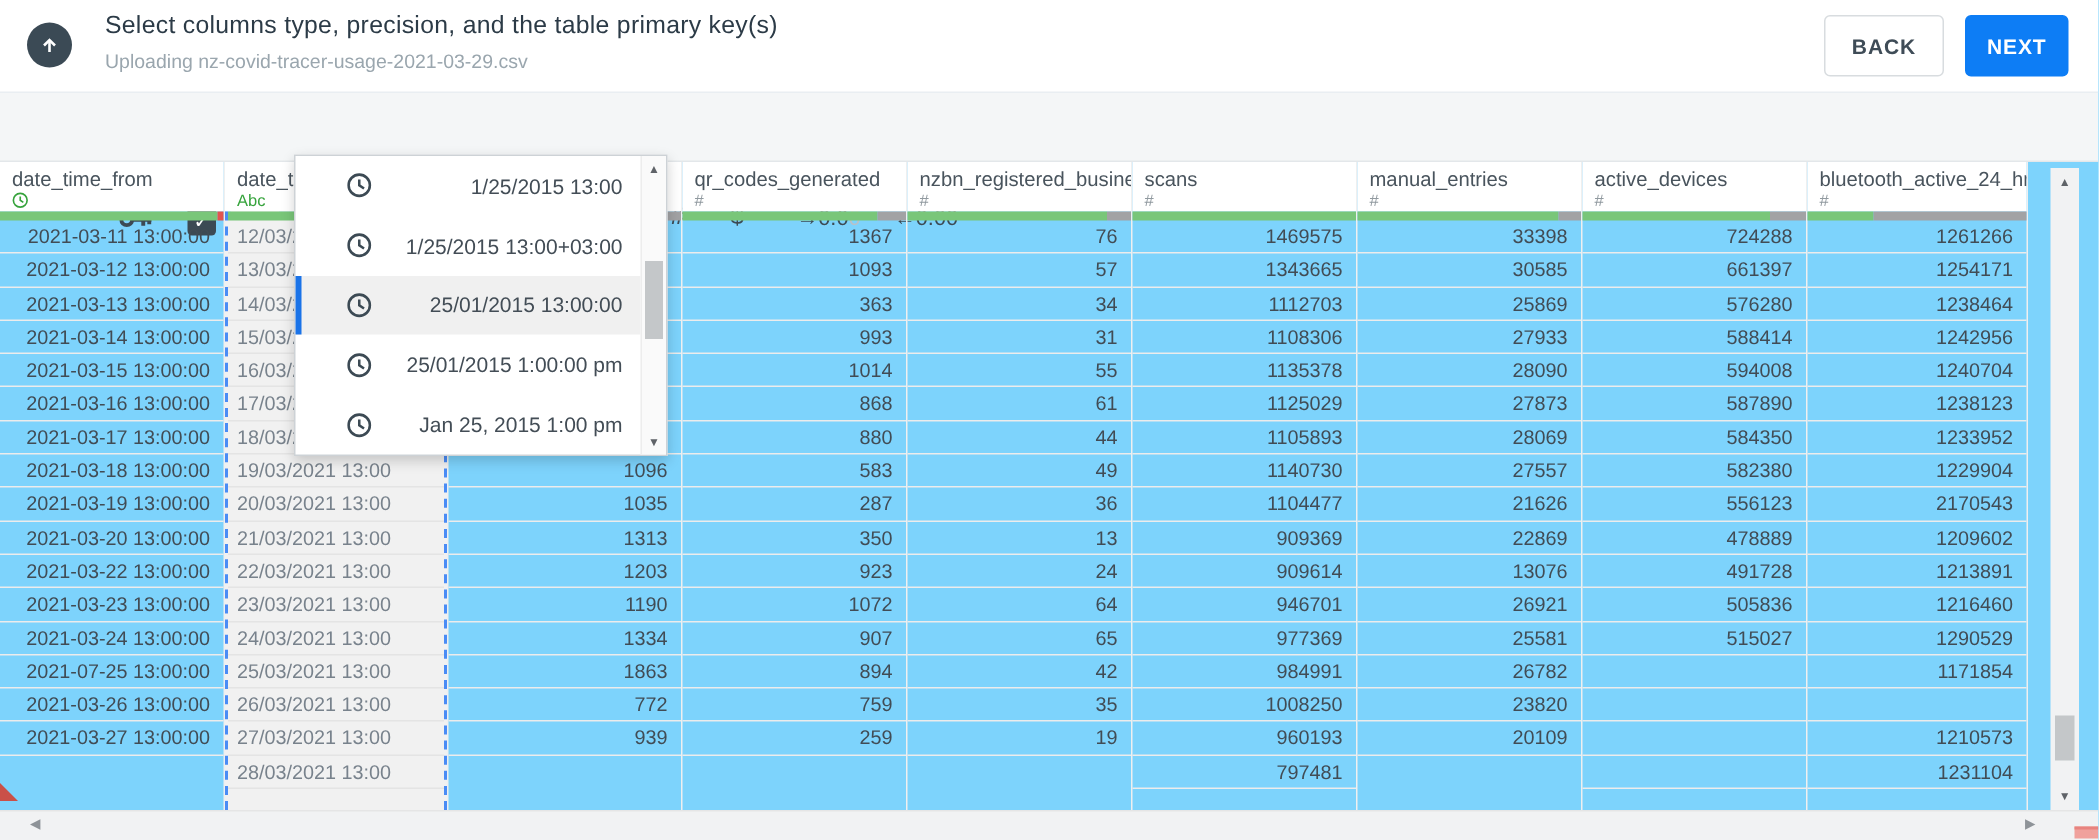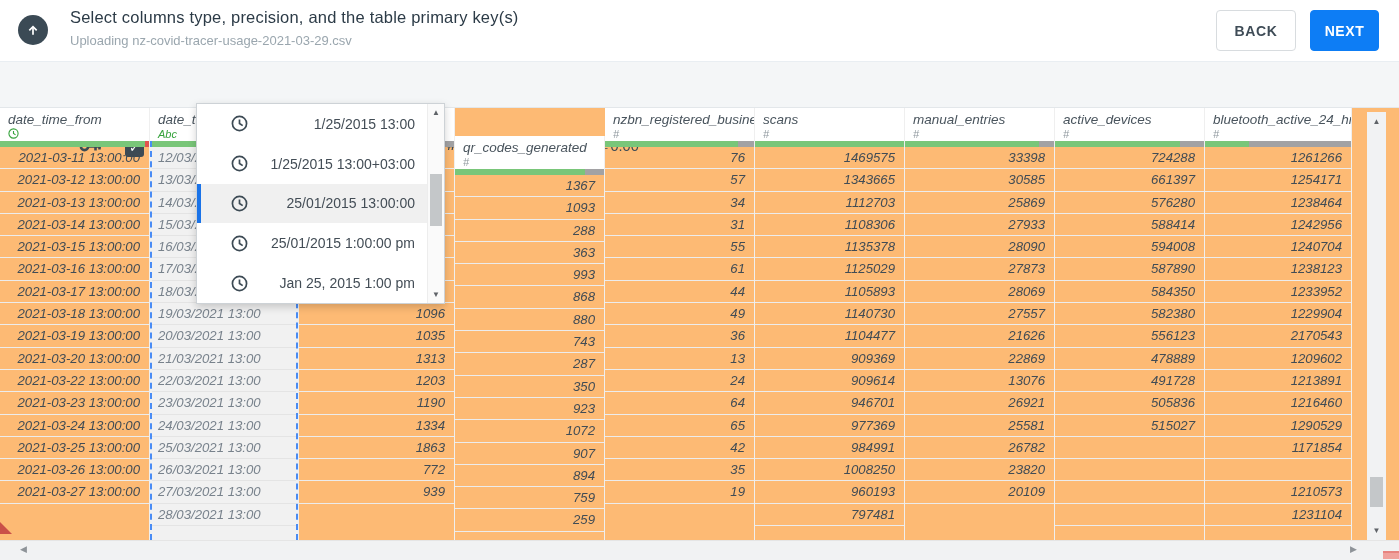--- a/index.html
+++ b/index.html
@@ -1,17 +1,17 @@
 <!DOCTYPE html>
 <html><head>
 <meta charset="utf-8">
 <style>
   * { margin:0; padding:0; box-sizing:border-box; }
   body { font-family:"Liberation Sans", sans-serif; background:#fff; }
-  .app { position:relative; width:1399px; height:560px; background:#fdba74; overflow:hidden; }
+  .app { position:relative; width:1399px; height:560px; background:#7dd3fc; overflow:hidden; }
 
   
   .top-header { position:absolute; top:0; left:0; width:100%; height:62px; background:#fff; border-bottom:1px solid #e9eef2; }
   .upload-badge { position:absolute; left:18px; top:15px; width:30px; height:30px; border-radius:50%; background:#3b4a55; color:#fff; display:flex; align-items:center; justify-content:center; }
   .page-title { position:absolute; left:70px; top:8px; font-size:16.5px; color:#2c3b47; letter-spacing:.2px; }
   .page-subtitle { position:absolute; left:70px; top:33px; font-size:13px; color:#9aa6ae; }
   .btn { position:absolute; top:10px; height:41px; border-radius:4px; font-size:14px; font-weight:bold; letter-spacing:.6px; display:flex; align-items:center; justify-content:center; cursor:pointer; font-family:"Liberation Sans", sans-serif; }
   .btn-back { right:103px; width:80px; background:#fff; border:1px solid #d8dcdf; color:#3f4c57; }
   .btn-next { right:20px; width:69px; background:#0d7df5; border:1px solid #0d7df5; color:#fff; }
 
@@ -25,21 +25,21 @@
   .type-select { position:absolute; left:196px; top:68px; width:234px; height:33px; background:#e9ecee; border:1px solid #d9dde0; border-radius:2px; display:flex; align-items:center; padding:0 10px; color:#5c6977; font-size:14.5px; gap:8px; }
   .type-select .chev { margin-left:auto; color:#8b959d; }
   .hash-icon { left:447px; top:74px; font-size:16px; font-weight:bold; }
   .dollar-icon { left:487px; top:74px; font-size:16px; }
   .dec-btn { position:absolute; top:76px; font-size:14.5px; color:#3c4a54; }
   .inc-dec { left:531px; }
   .dec-dec { left:596px; }
   .faded { color:#b9c1c7; }
 
   
-  .grid { position:absolute; top:108px; left:0; width:1352px;font-style:italic; }
+  .grid { position:absolute; top:108px; left:0; width:1352px; }
   .grid-cols { display:flex; }
   .col { border-right:1px solid #efefef; }
   .col-head { height:33px; padding:4px 0 0 8px; background:#fff; }
   .col-name { font-size:13.5px; color:#49545d; white-space:nowrap; overflow:hidden; }
   .col-type { font-size:11px; margin-top:1px; height:13px; color:#90999f; }
   .col-type.abc { color:#36a33c; }
   .col-type.clock { color:#36a33c; }
   .qbar { display:flex; height:6px; width:100%; }
   .seg-green { background:#79c679; }
   .seg-gray { background:#a2a2a4; }
@@ -144,21 +144,21 @@
             <div class="cell ar">2021-03-14 13:00:00</div>
             <div class="cell ar">2021-03-15 13:00:00</div>
             <div class="cell ar">2021-03-16 13:00:00</div>
             <div class="cell ar">2021-03-17 13:00:00</div>
             <div class="cell ar">2021-03-18 13:00:00</div>
             <div class="cell ar">2021-03-19 13:00:00</div>
             <div class="cell ar">2021-03-20 13:00:00</div>
             <div class="cell ar">2021-03-22 13:00:00</div>
             <div class="cell ar">2021-03-23 13:00:00</div>
             <div class="cell ar">2021-03-24 13:00:00</div>
-            <div class="cell ar">2021-03-25 13:00:00</div>
+            <div class="cell ar">2021-07-25 13:00:00</div>
             <div class="cell ar">2021-03-26 13:00:00</div>
             <div class="cell ar">2021-03-27 13:00:00</div>
             <div class="cell filler"></div>
           </div>
         </div>
         <div class="col sel" style="width: 149px;">
           <div class="col-head">
             <div class="col-name">date_t</div>
             <div class="col-type abc">Abc</div>
           </div>
@@ -208,38 +208,38 @@
             <div class="cell ar">1313</div>
             <div class="cell ar">1203</div>
             <div class="cell ar">1190</div>
             <div class="cell ar">1334</div>
             <div class="cell ar">1863</div>
             <div class="cell ar">772</div>
             <div class="cell ar">939</div>
             <div class="cell filler"></div>
           </div>
         </div>
-        <div class="col" style="width: 150px; margin-top: 28px;">
+        <div class="col" style="width: 150px;">
           <div class="col-head">
             <div class="col-name">qr_codes_generated</div>
             <div class="col-type hash">#</div>
           </div>
           <div class="col-body">
             <div class="qbar">
               <div class="seg-green" style="flex: 0.87 1 0%;"></div>
               <div class="seg-gray" style="flex: 0.13 1 0%;"></div>
             </div>
             <div class="cell ar">1367</div>
             <div class="cell ar">1093</div>
-            <div class="cell ar">288</div>
             <div class="cell ar">363</div>
             <div class="cell ar">993</div>
+            <div class="cell ar">1014</div>
             <div class="cell ar">868</div>
             <div class="cell ar">880</div>
-            <div class="cell ar">743</div>
+            <div class="cell ar">583</div>
             <div class="cell ar">287</div>
             <div class="cell ar">350</div>
             <div class="cell ar">923</div>
             <div class="cell ar">1072</div>
             <div class="cell ar">907</div>
             <div class="cell ar">894</div>
             <div class="cell ar">759</div>
             <div class="cell ar">259</div>
             <div class="cell filler"></div>
           </div>

